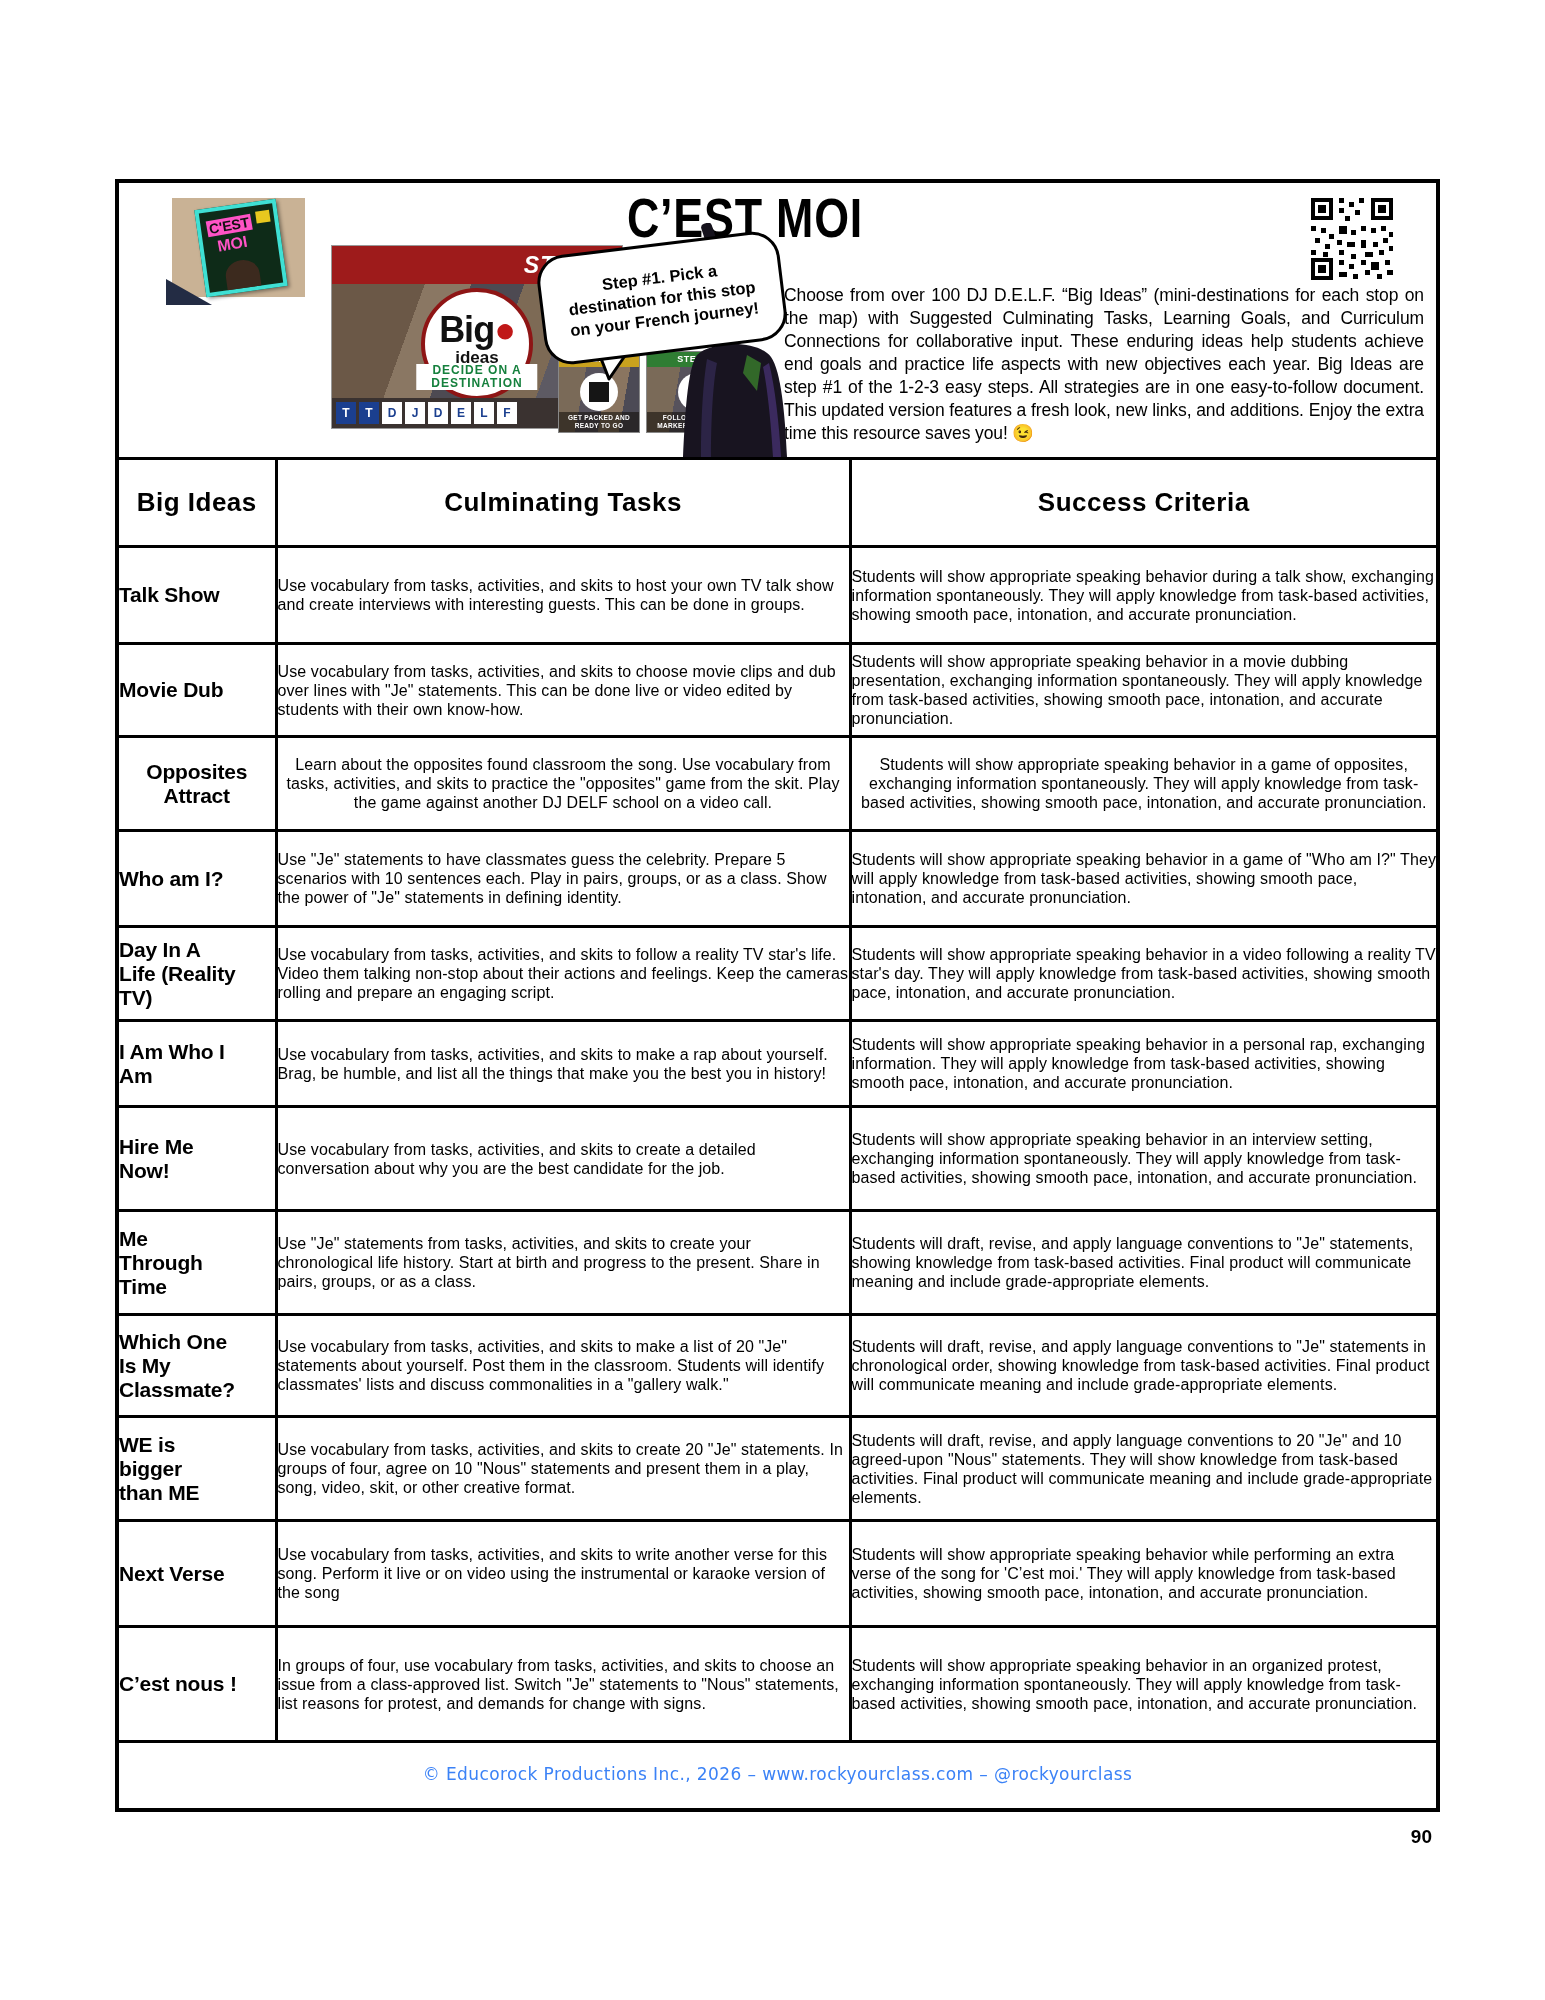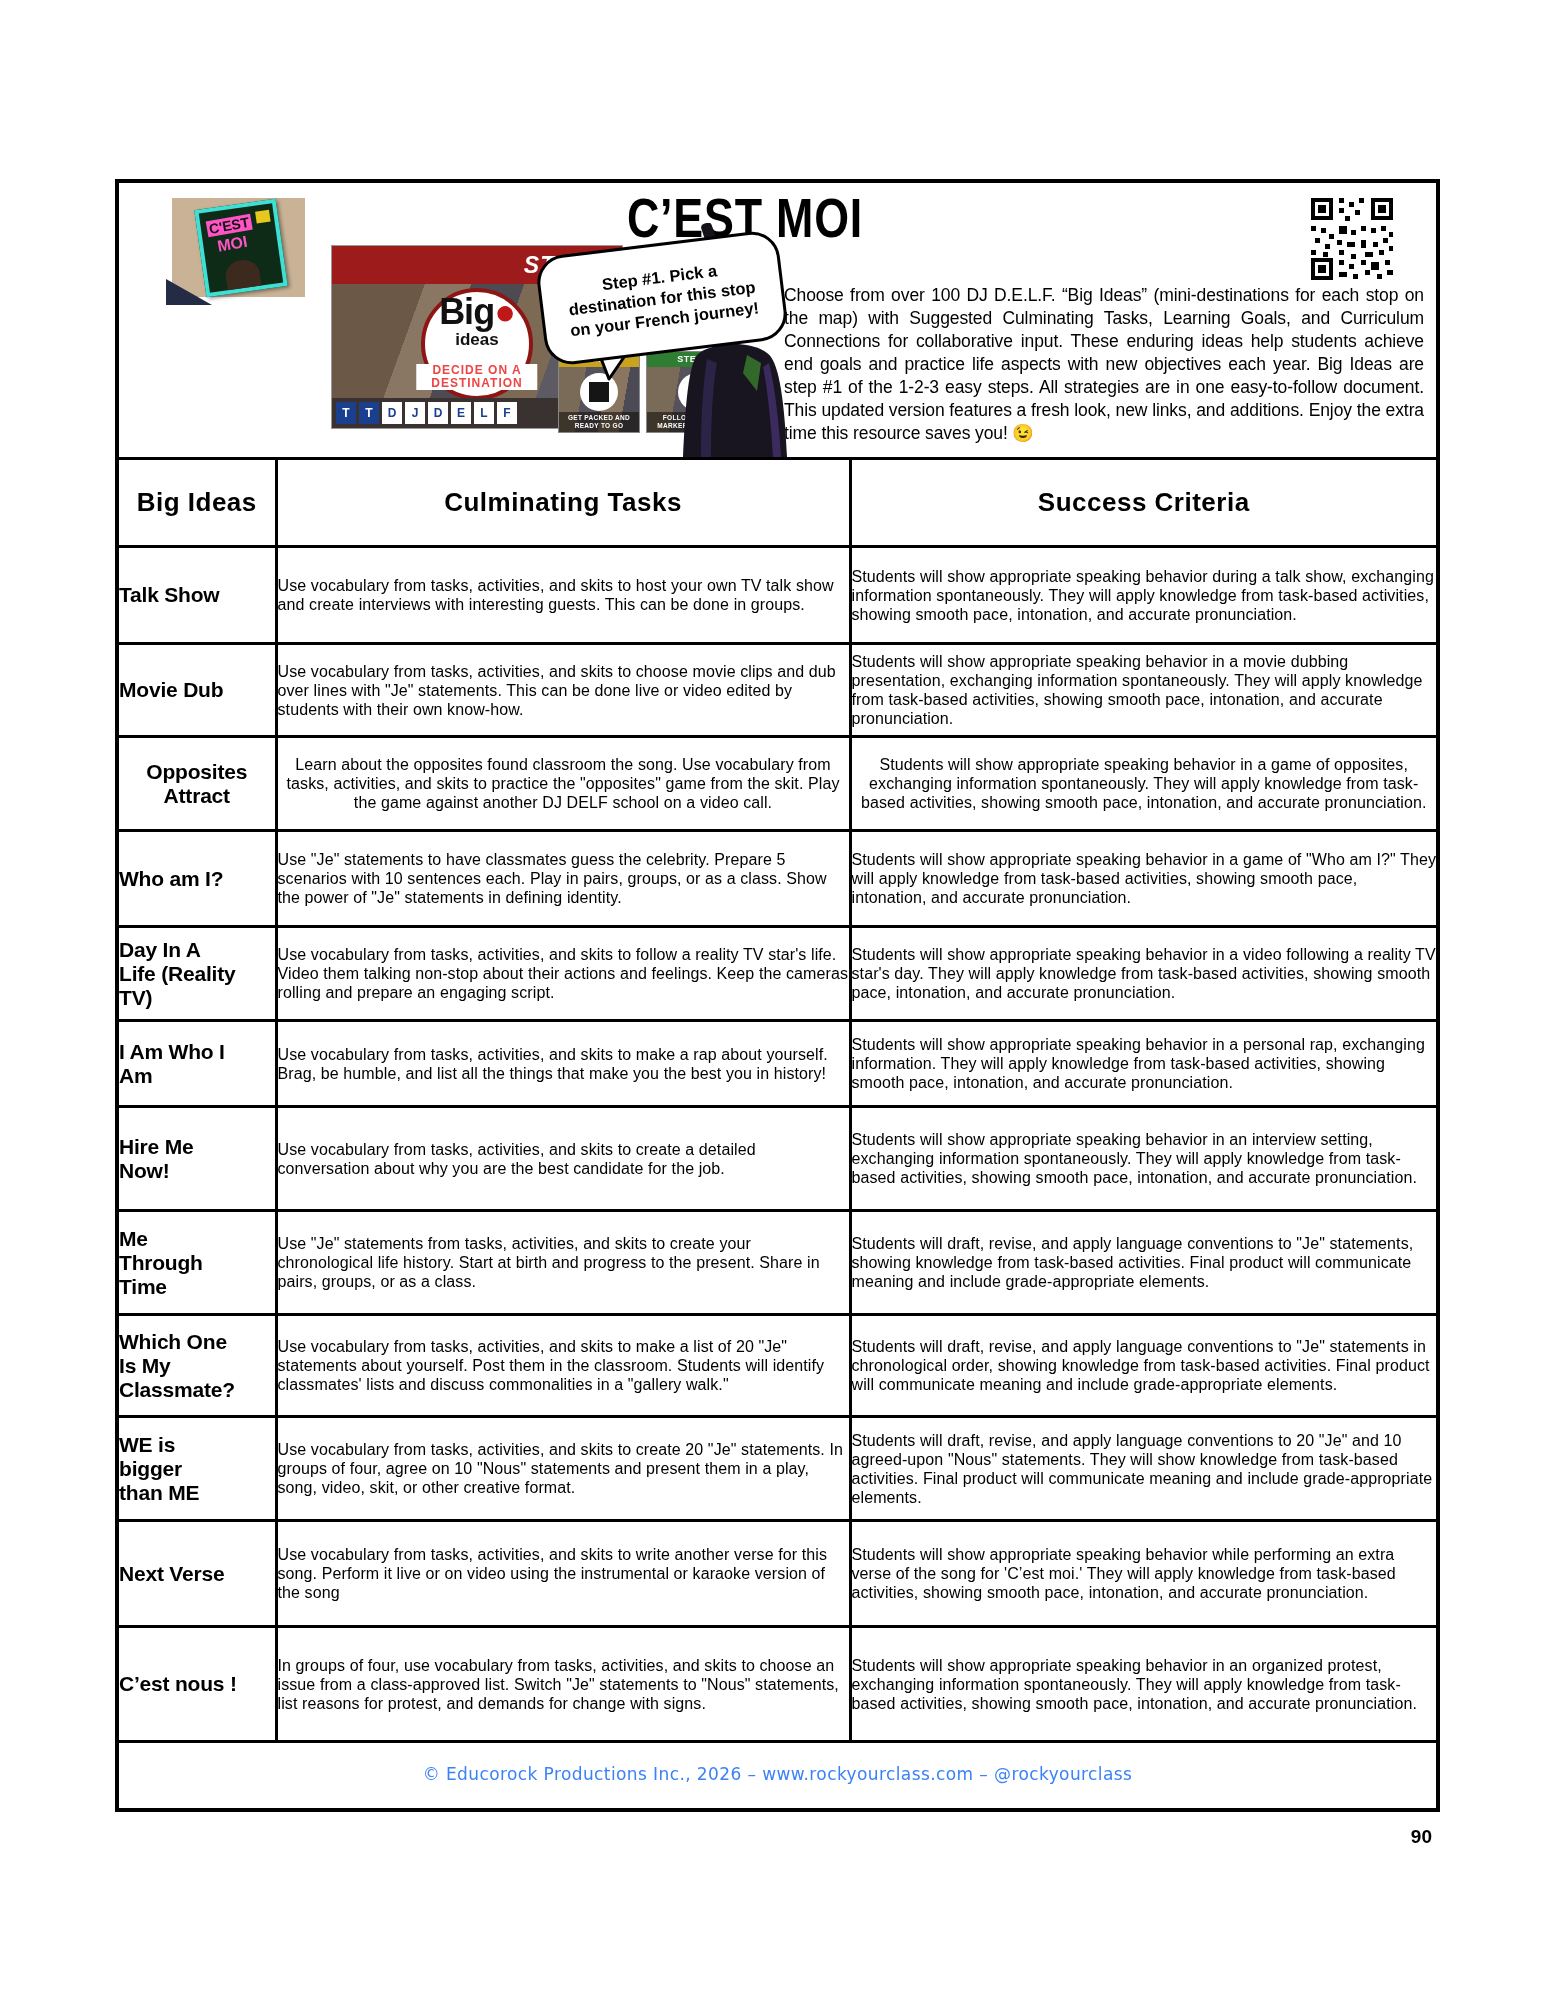--- a/index.html
+++ b/index.html
@@ -43,26 +43,26 @@
   
   .step1{position:absolute;left:213px;top:63px;width:290px;height:182px;background:#fff;box-shadow:0 0 0 1px #999;}
   .step1-banner{height:38px;background:#9e1b1b;color:#fff;font-weight:800;font-style:italic;font-size:23px;text-align:right;line-height:38px;letter-spacing:1px;}
   .step1-body{position:relative;height:114px;overflow:hidden;
     background:linear-gradient(110deg,#6b5847 0 28%,#8a7763 28% 42%,#4d4a52 42% 58%,#7d6a55 58% 74%,#5d5a63 74% 100%);}
   .step1-circle{
     position:absolute;left:50%;top:4px;transform:translateX(-50%);
     width:112px;height:112px;border-radius:50%;background:#fff;border:4px solid #8e1515;
     text-align:center;box-sizing:border-box;
   }
-  .logo-big{font-weight:800;font-size:36px;line-height:40px;margin-top:0;color:#111;letter-spacing:-1px;}
+  .logo-big{font-weight:800;font-size:36px;line-height:40px;margin-top:18px;color:#111;letter-spacing:-1px;}
   .logo-dot{color:#c01818;}
   .logo-ideas{font-weight:800;font-size:17px;line-height:16px;color:#111;letter-spacing:0;}
   .step1-caption{
     position:absolute;left:50%;top:118px;transform:translateX(-50%);
-    background:#fff;padding:0 15px;color:#ef4444;font-weight:800;font-size:12px;
+    background:#fff;padding:0 15px;color:#15803d;font-weight:800;font-size:12px;
     letter-spacing:1px;text-align:center;white-space:pre-line;line-height:13px;z-index:3;
   }
   .step1-strip{position:absolute;left:0;bottom:0;width:100%;height:30px;background:#3a3230;display:flex;align-items:center;gap:3px;padding-left:4px;box-sizing:border-box;}
   .letter-tile{width:20px;height:22px;background:#fff;color:#1b3f8f;font-weight:800;font-size:12px;text-align:center;line-height:22px;flex:none;}
   .letter-tile.blue{background:#1b3f8f;color:#fff;}
 
   
   .bubble{
     position:absolute;left:421px;top:60px;width:238px;height:104px;background:#fff;
     border:3px solid #000;border-radius:28px;transform:rotate(-7deg);z-index:6;

